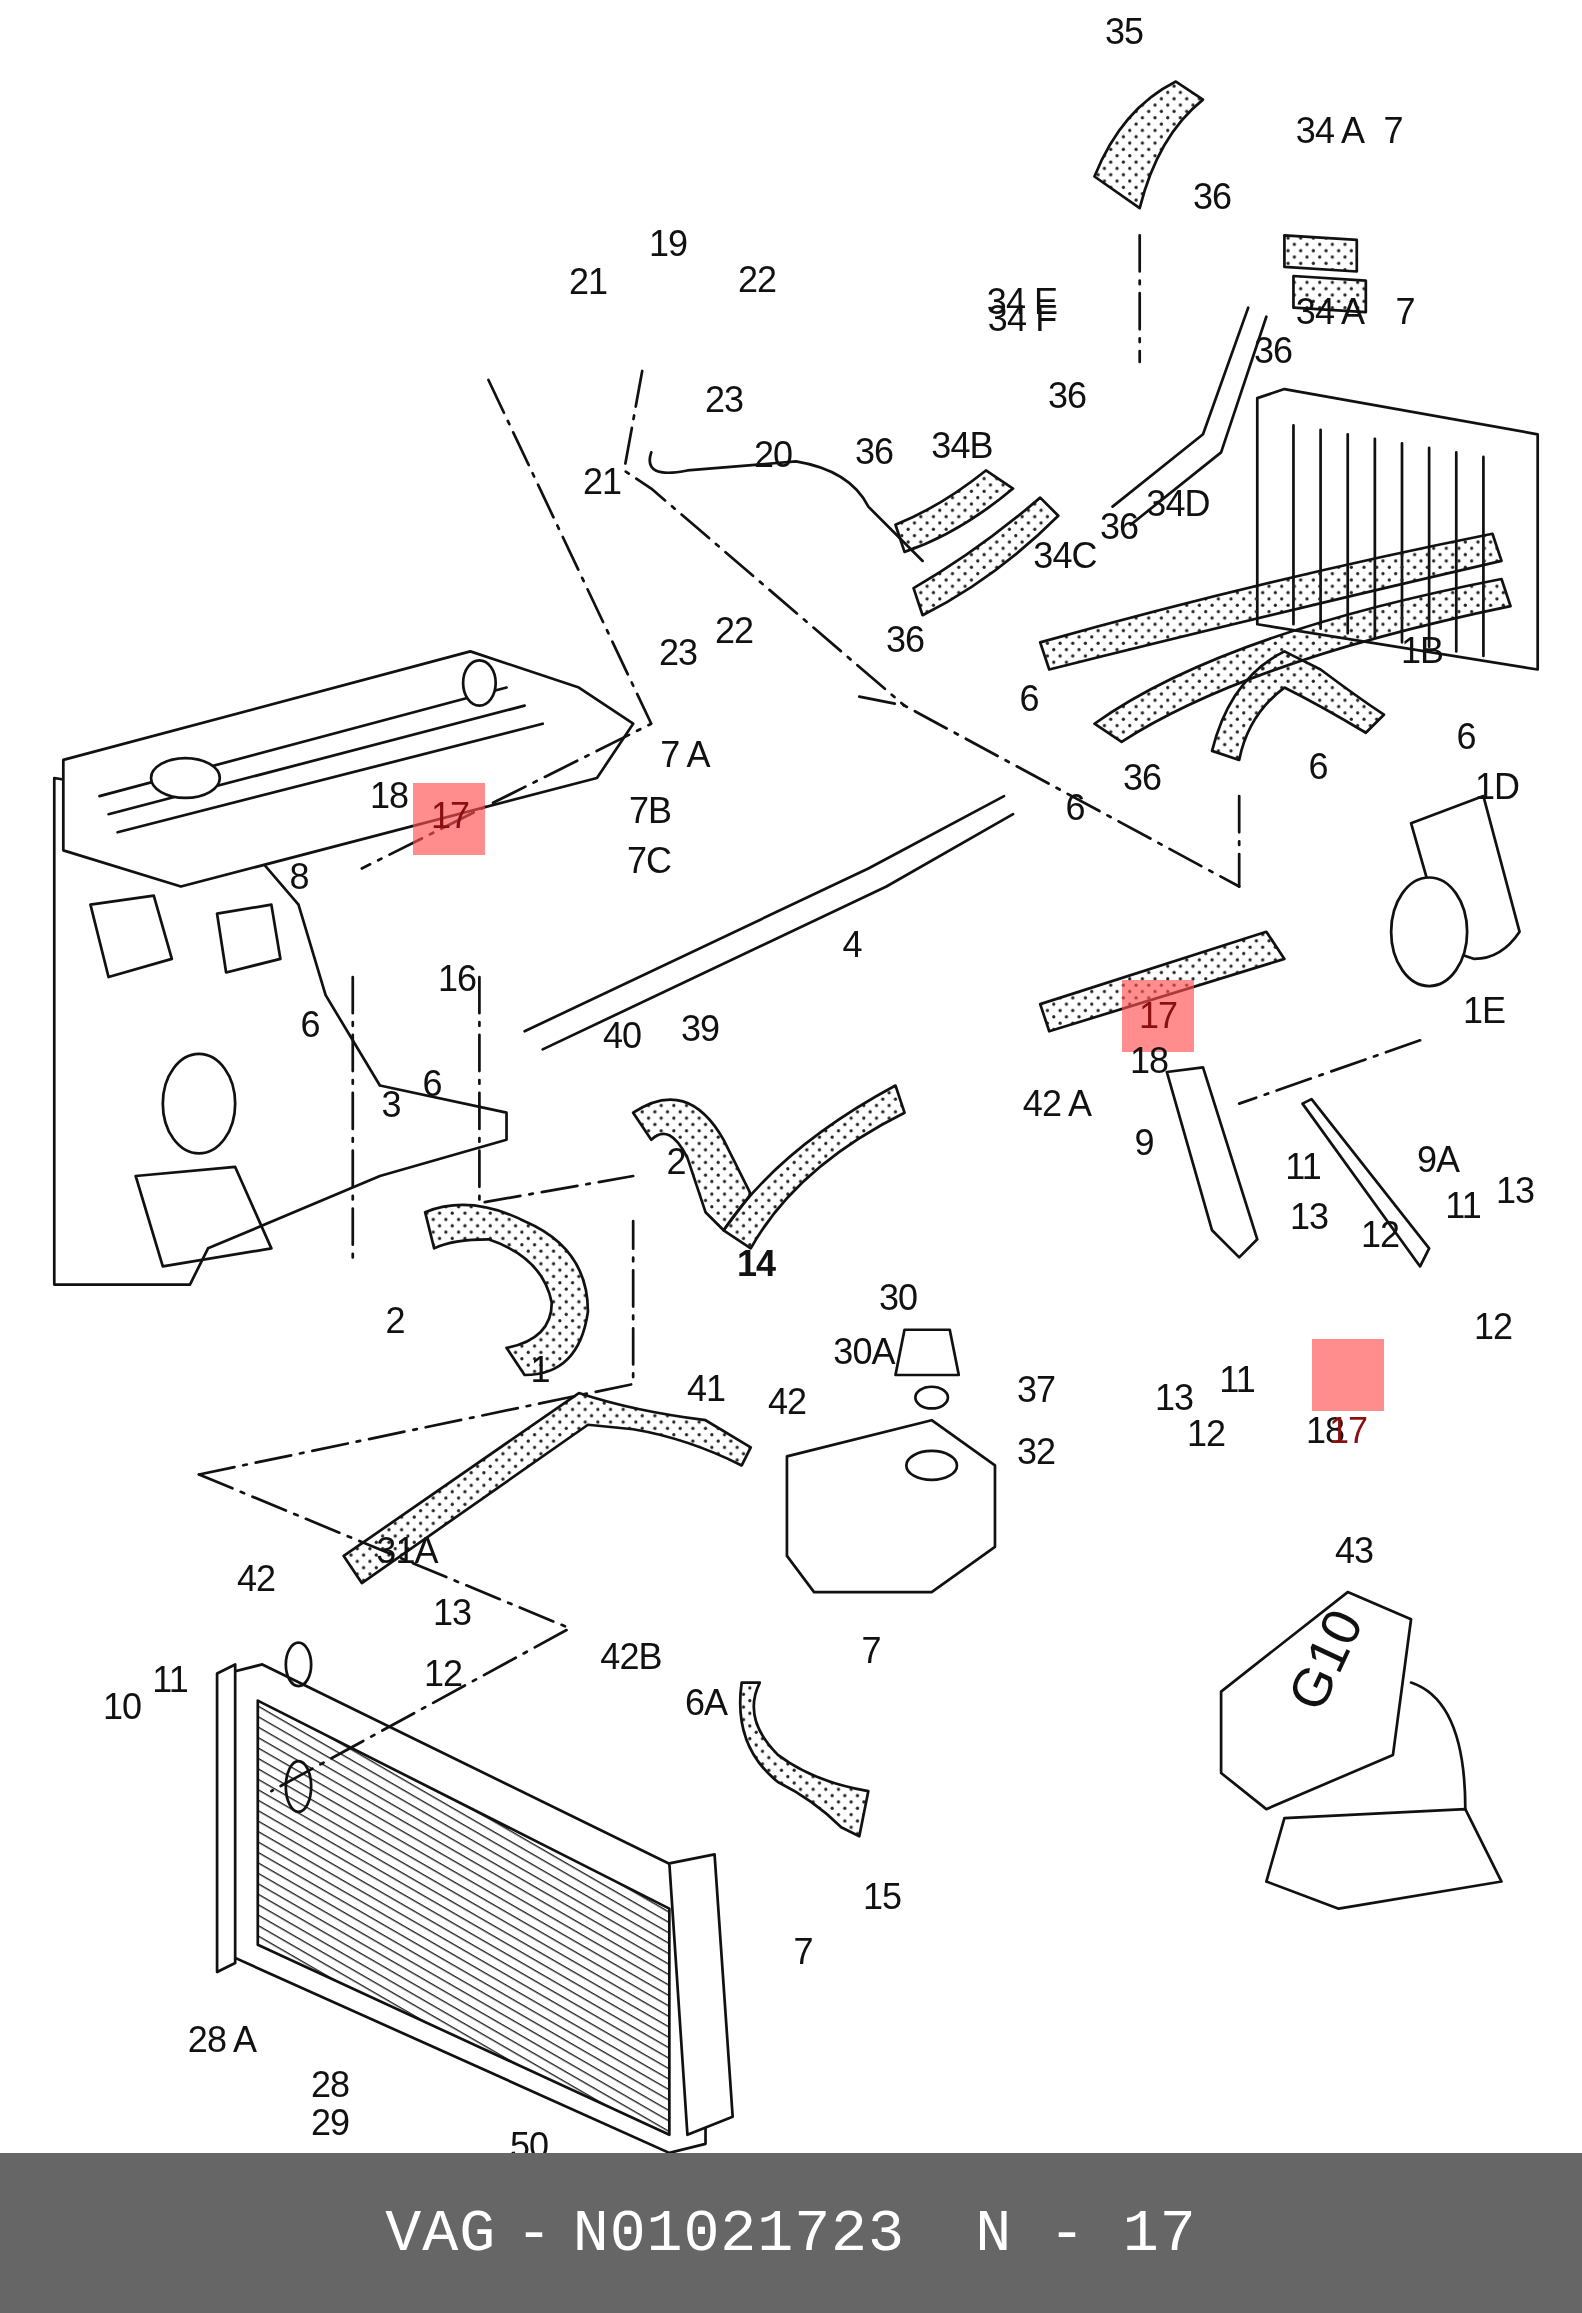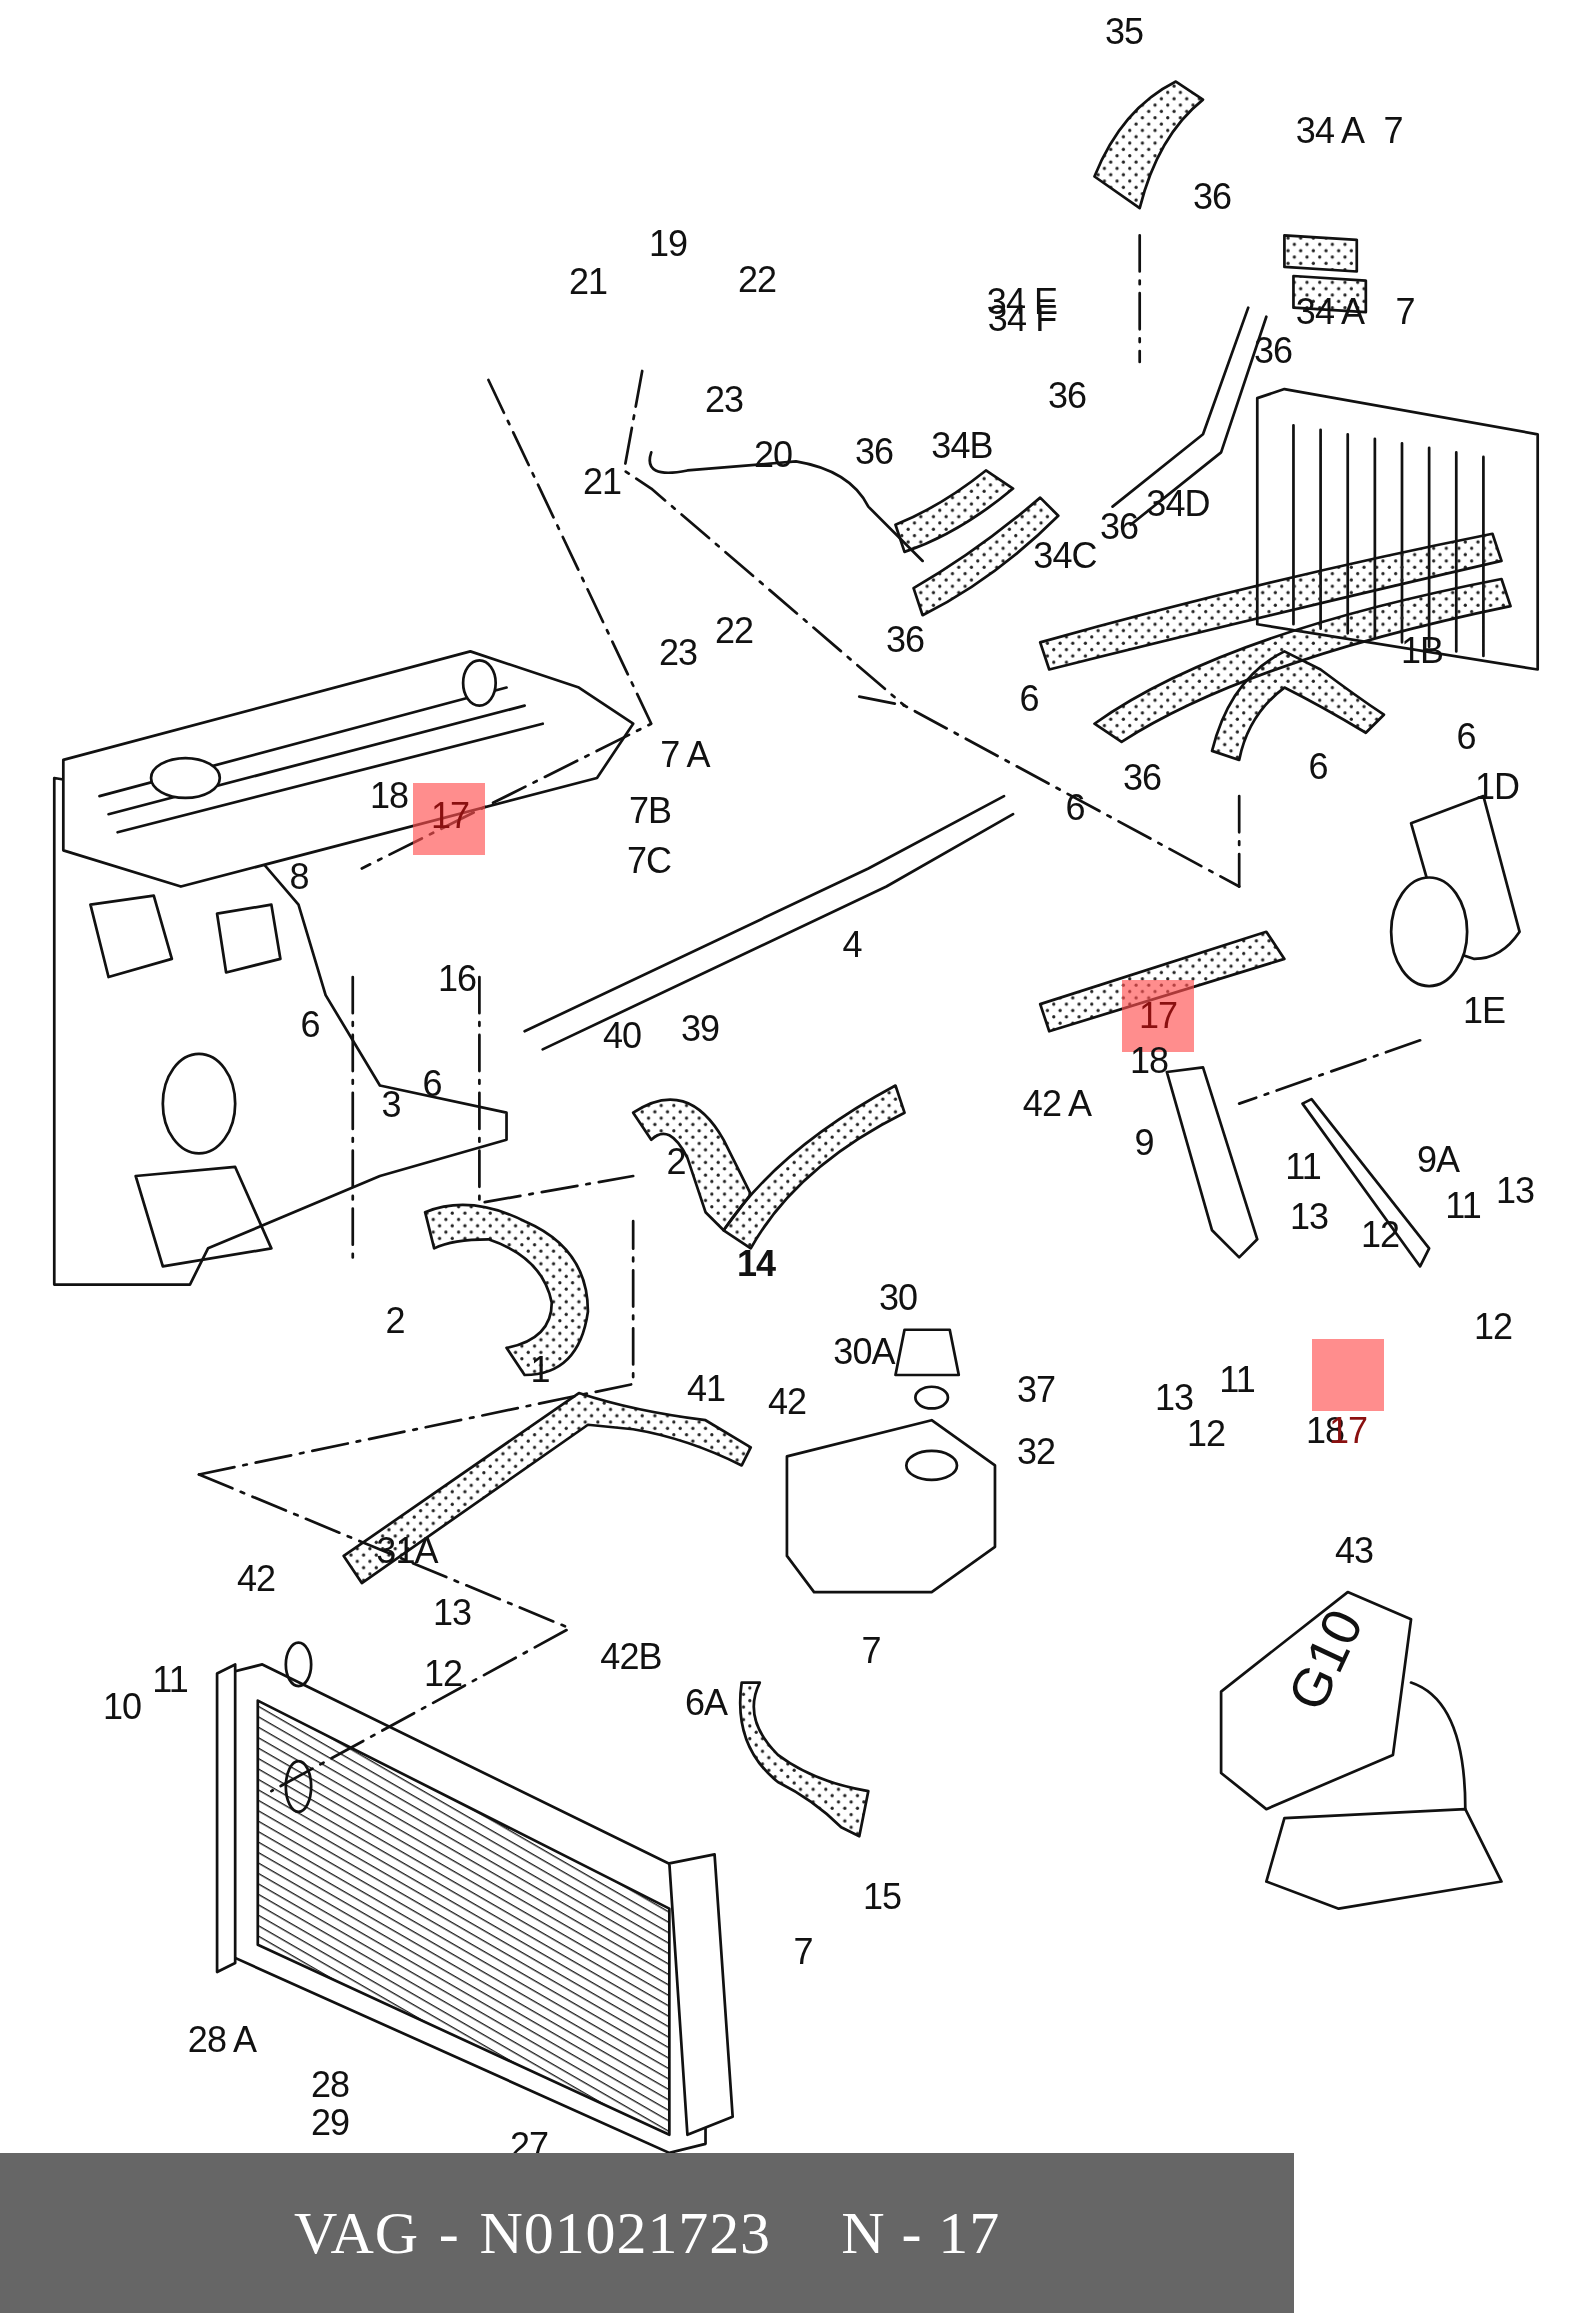--- a/index.html
+++ b/index.html
@@ -1,21 +1,21 @@
 <!DOCTYPE html>
 <html style="font-size:14.5px"><head>
 <meta charset="utf-8">
 <style>
   html,body{margin:0;padding:0;background:#ffffff;}
   body{width:1582px;height:2314px;position:relative;overflow:hidden;font-family:"Liberation Sans",sans-serif;}
   #diagram{position:absolute;left:0;top:0;width:1582px;height:2153px;}
   #diagram svg{position:absolute;left:0;top:0;}
   .lbl{position:absolute;font-family:"Liberation Sans",sans-serif;font-size:36px;color:#111;line-height:1;white-space:nowrap;transform:translate(-50%,-50%);letter-spacing:-0.9px;}
   .hl{position:absolute;background:rgba(255,80,80,0.65);}
-  #footer{position:absolute;left:0;top:2153px;width:1294px;height:161px;background:#666666;display:flex;align-items:center;justify-content:center;color:#ffffff;font-family:Liberation Serif, serif;font-size:60px;letter-spacing:0.9px;}
+  #footer{position:absolute;left:0;top:2153px;width:1582px;height:161px;background:#666666;display:flex;align-items:center;justify-content:center;color:#ffffff;font-family:Liberation Mono, monospace;font-size:60px;letter-spacing:0.9px;}
   #footer span{margin:0 16.3px;}
 </style>
 </head>
 <body>
 
 <div id="diagram">
   <svg width="1582" height="2153" viewBox="0 0 1749 2380">
     <defs>
       <pattern id="dots" width="14" height="14" patternUnits="userSpaceOnUse">
         <circle cx="3" cy="4" r="1.8" fill="#222"></circle>
@@ -199,21 +199,21 @@
   <span class="lbl" style="left:631px;top:1657px;">42B</span>
   <span class="lbl" style="left:706px;top:1703px;">6A</span>
   <span class="lbl" style="left:122px;top:1707px;">10</span>
   <span class="lbl" style="left:170px;top:1680px;">11</span>
   <span class="lbl" style="left:1354px;top:1551px;">43</span>
   <span class="lbl" style="left:882px;top:1897px;">15</span>
   <span class="lbl" style="left:803px;top:1952px;">7</span>
   <span class="lbl" style="left:222px;top:2040px;">28 A</span>
   <span class="lbl" style="left:330px;top:2085px;">28</span>
   <span class="lbl" style="left:330px;top:2123px;">29</span>
-  <span class="lbl" style="left:529px;top:2146px;">27</span>
+  <span class="lbl" style="left:529px;top:2146px;">50</span>
 </div>
 
 <div id="footer">
   <span>VAG</span>
   <span style="margin:0 3.6px;">-</span>
   <span>N01021723</span>
   <span style="margin-left:54px;">N - 17</span>
 </div>
 
 

